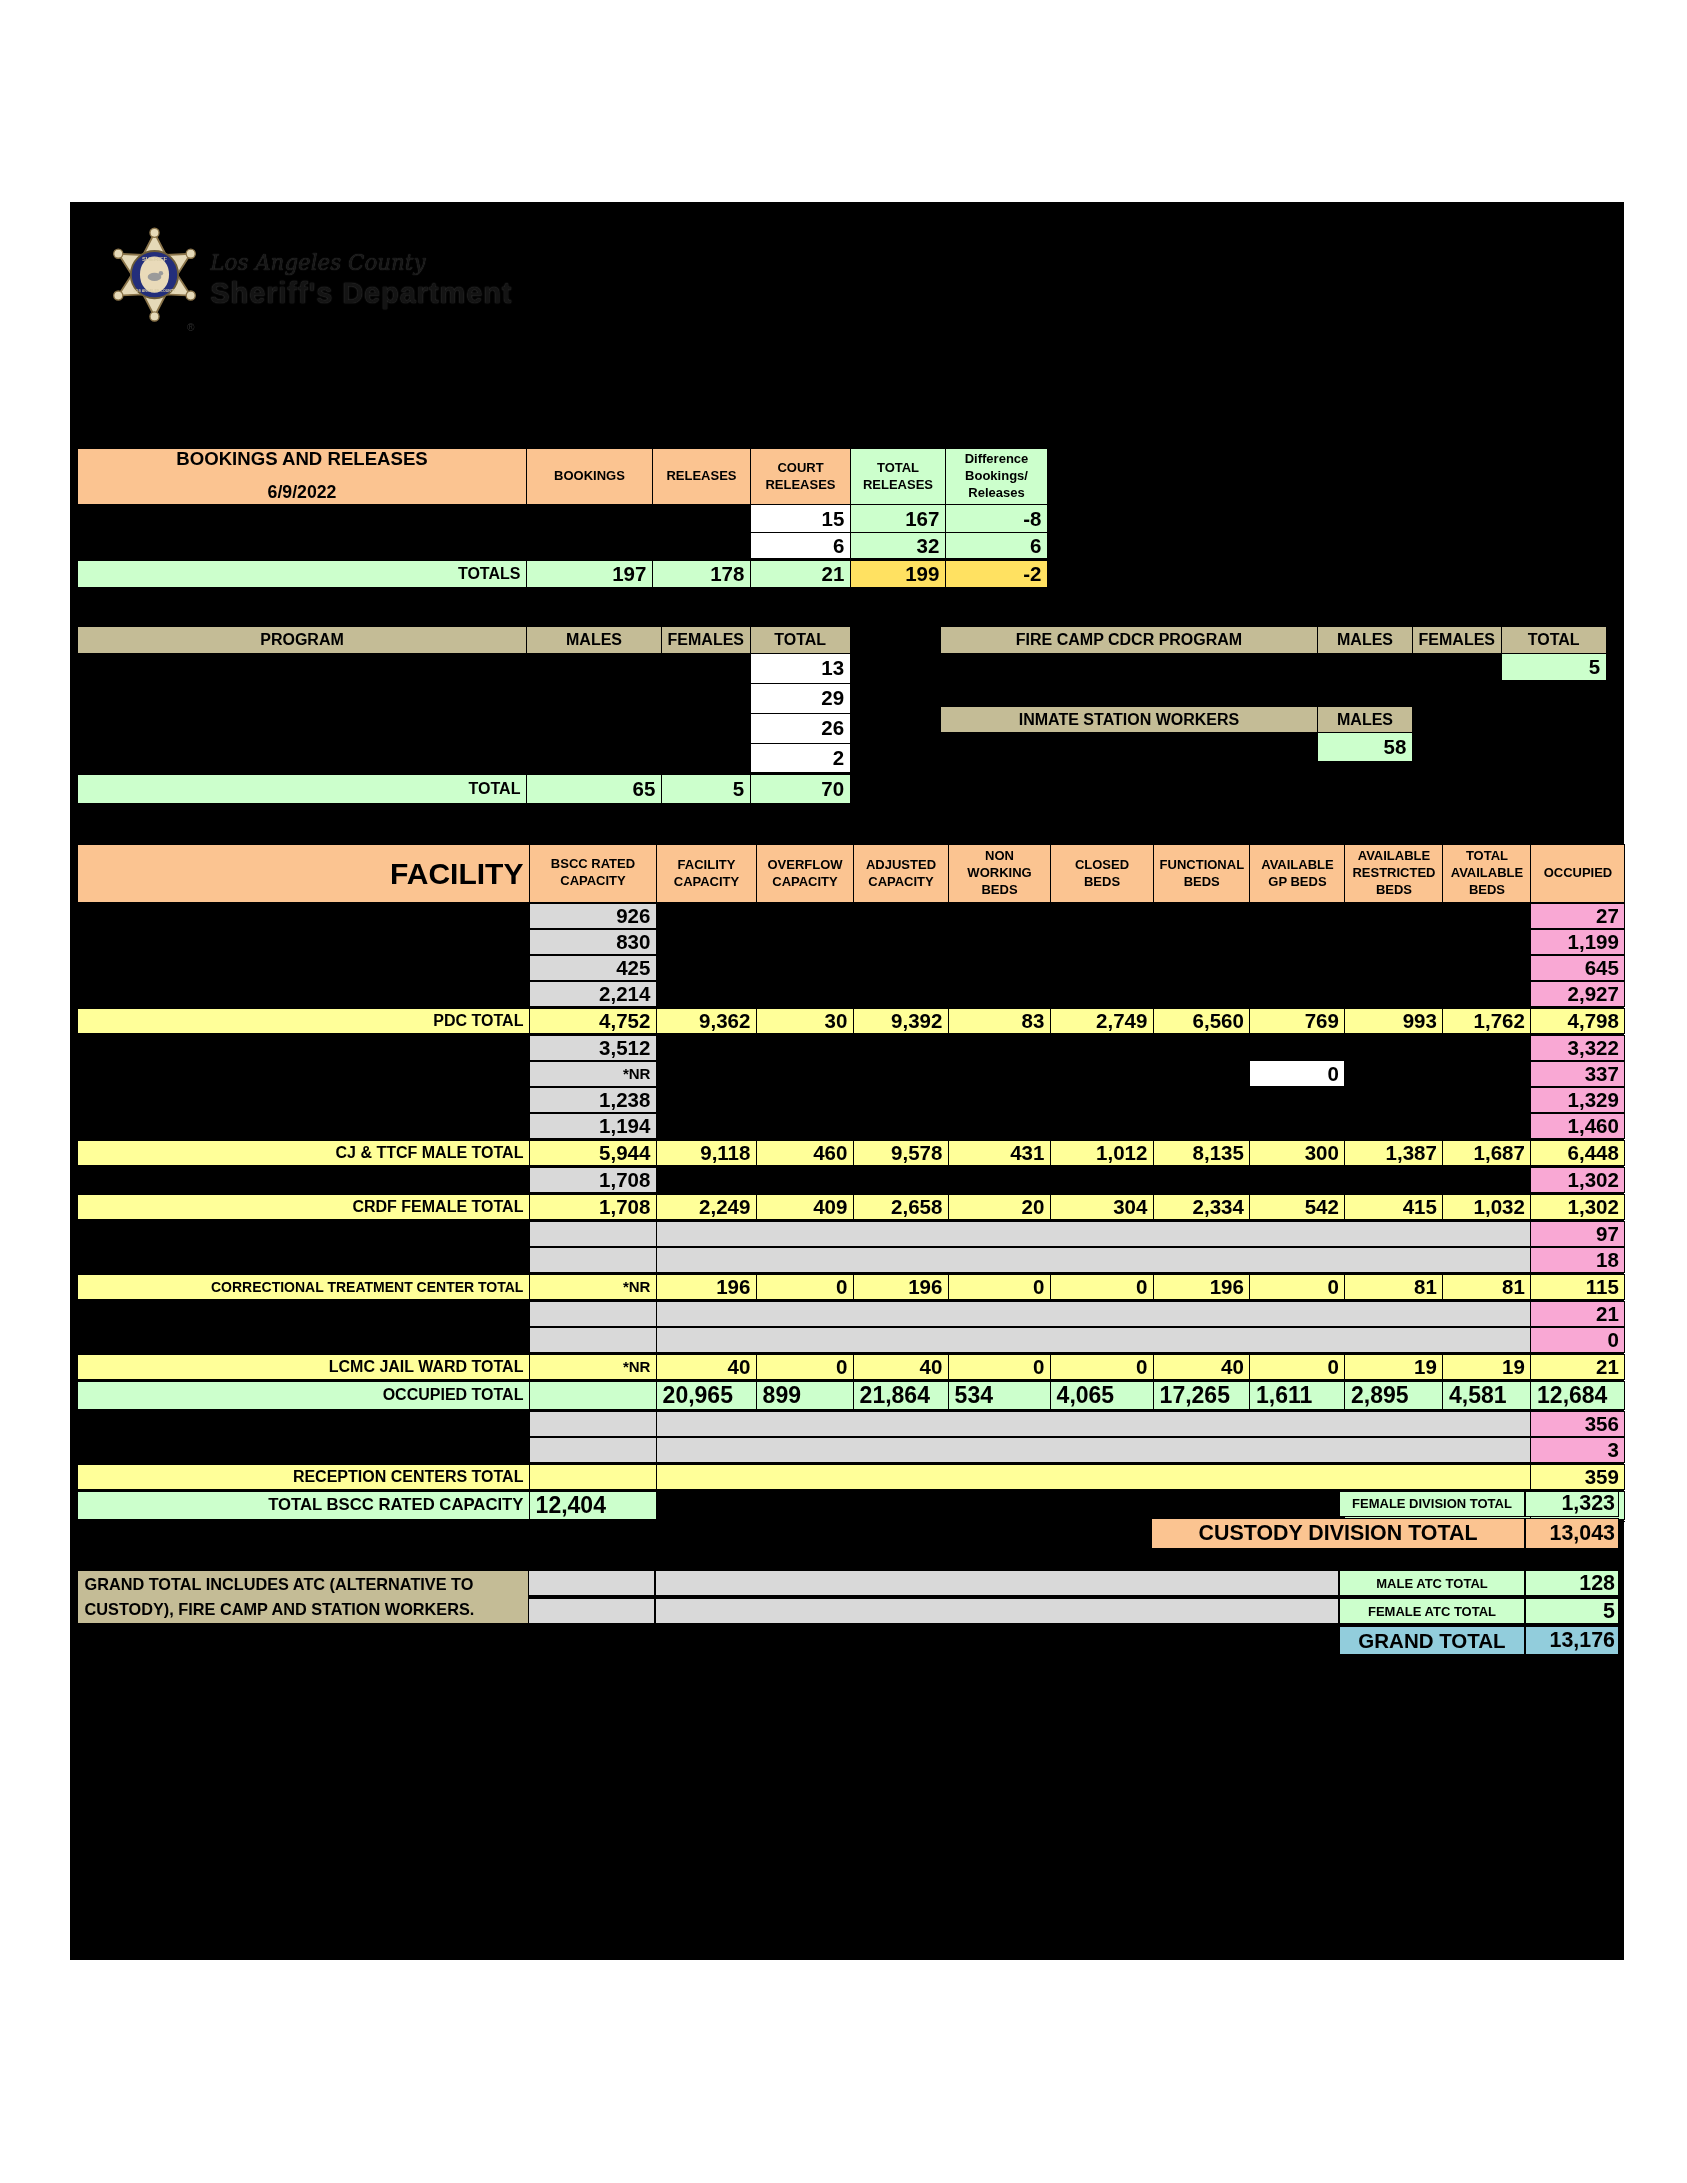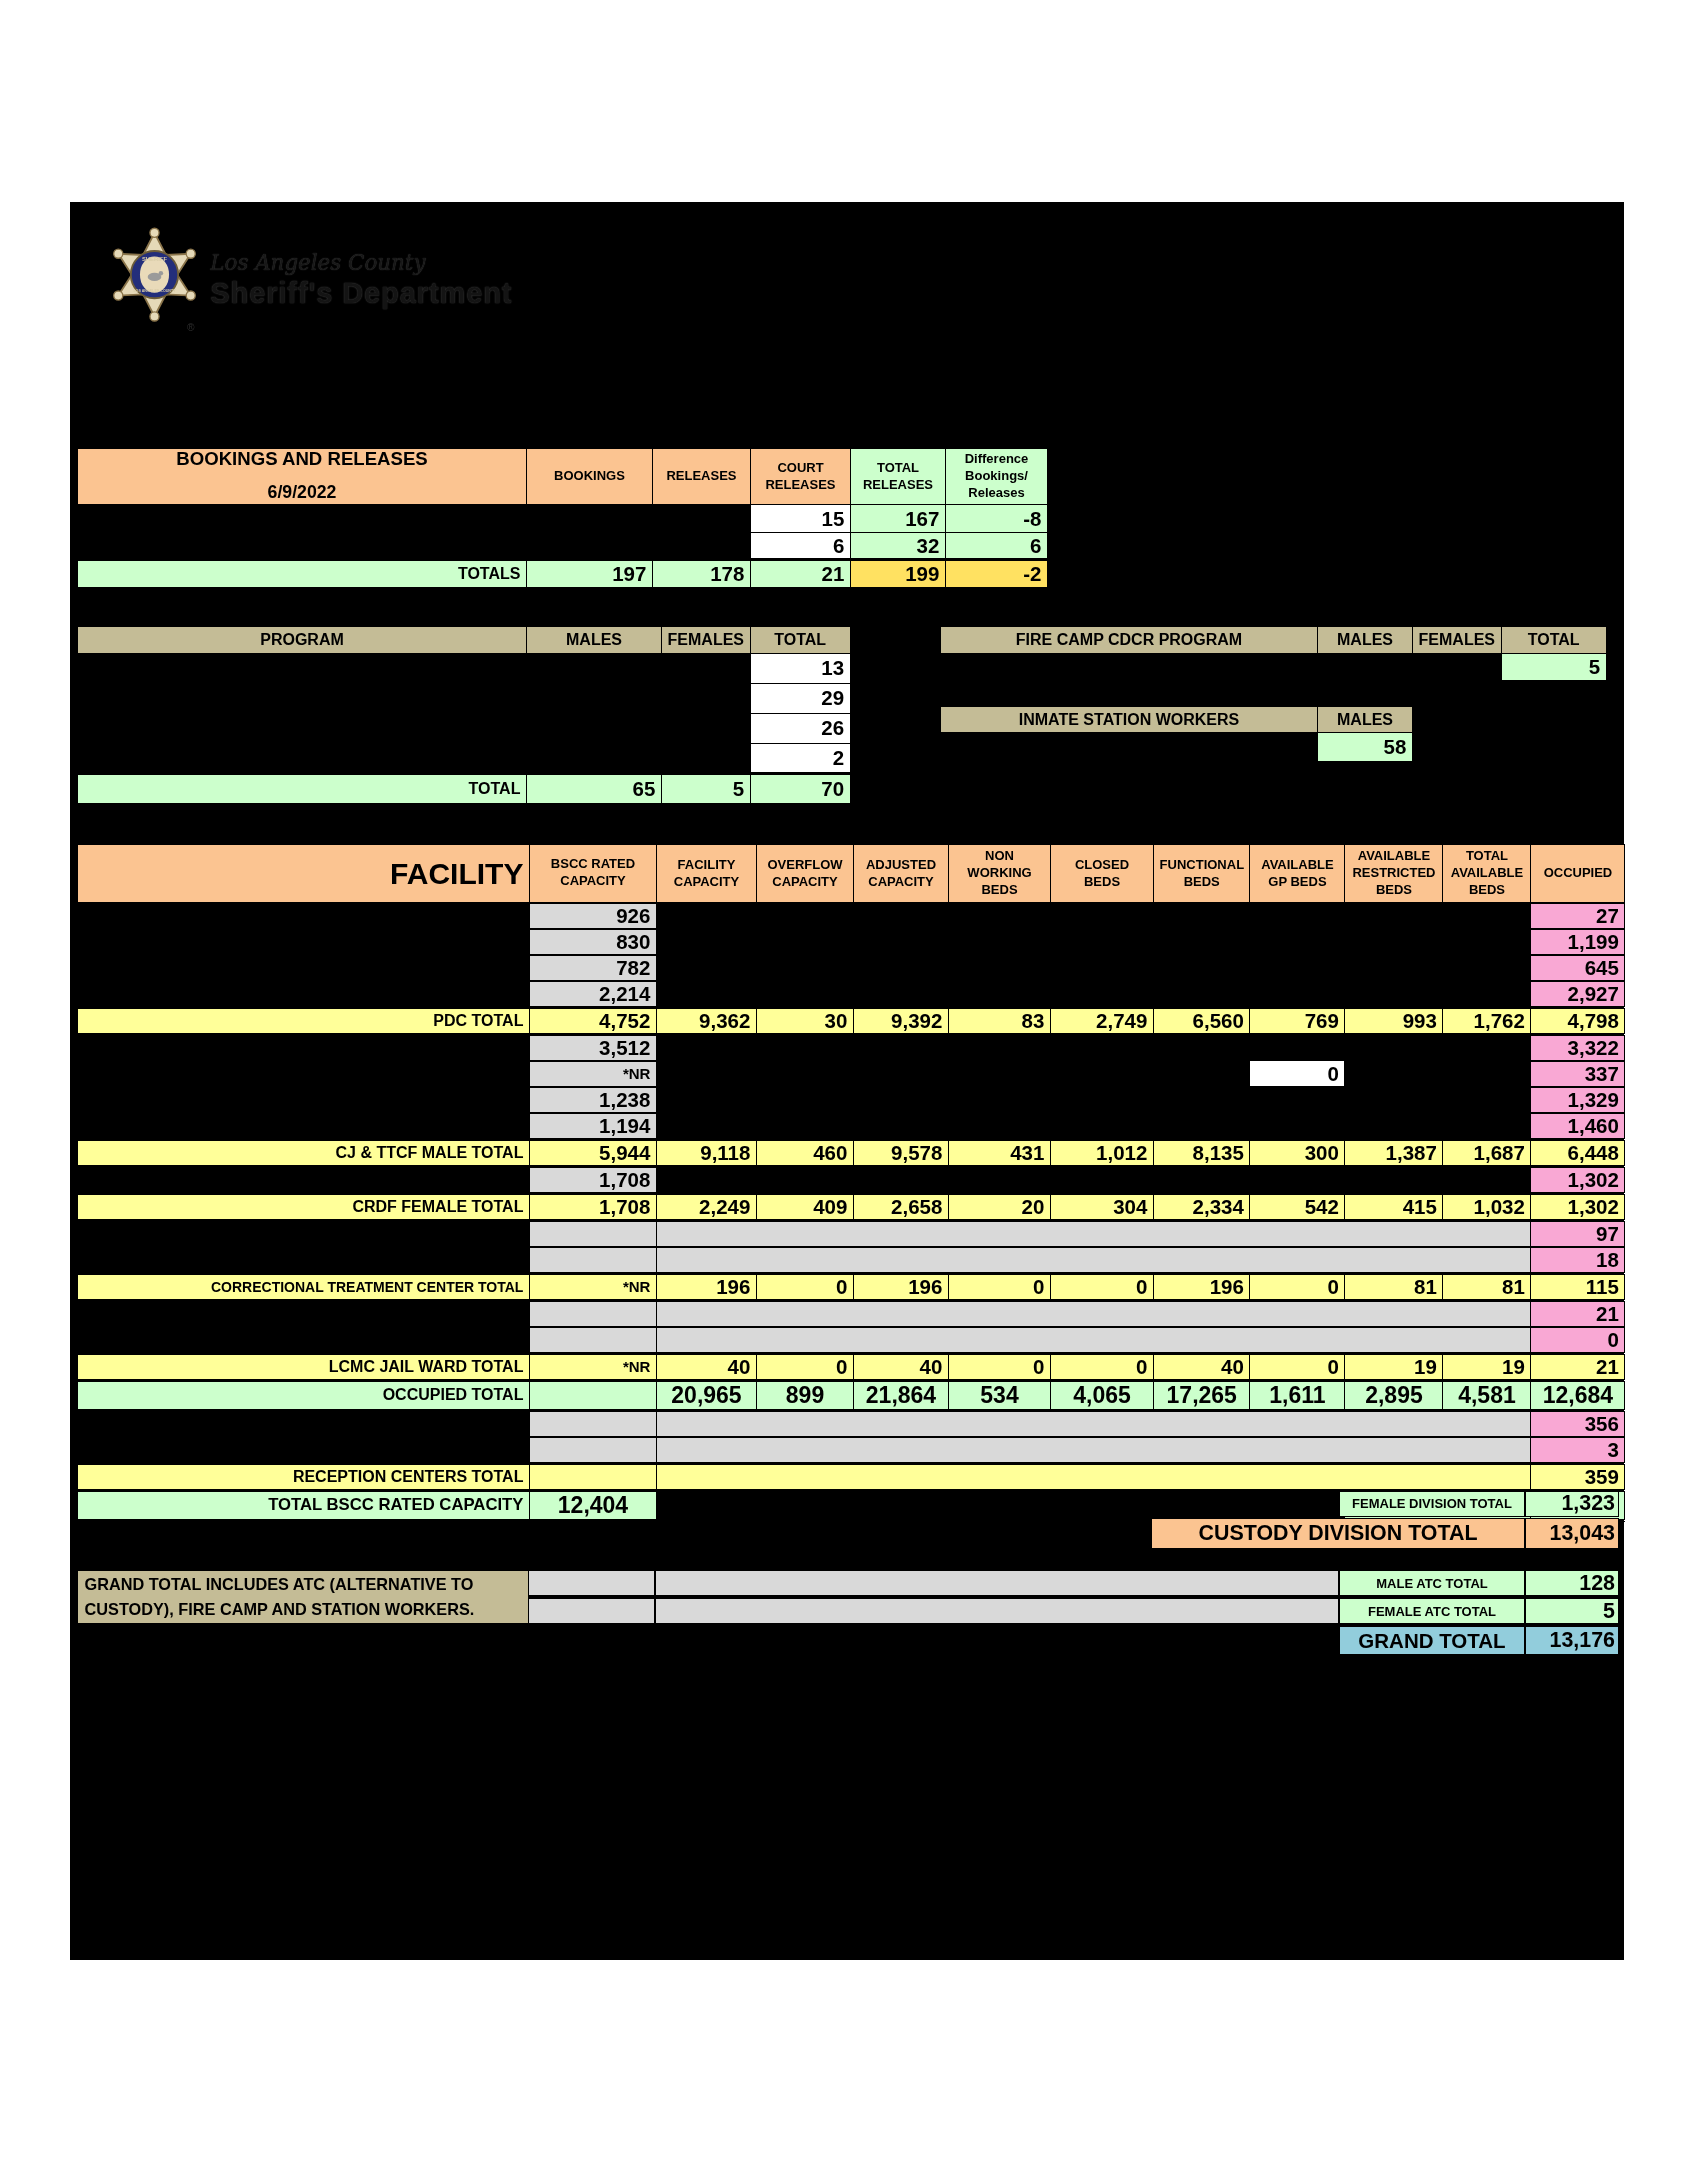--- a/index.html
+++ b/index.html
@@ -18,21 +18,21 @@
   #regmark{left:187px;top:322px;font-size:10.2px;color:#2e2e2e}
 
   
   table{border-collapse:collapse;table-layout:fixed}
   td{border:1.4px solid #000;padding:0 5.6px;font-weight:bold;overflow:hidden;box-sizing:border-box}
   td.blk{border:none;background:transparent}
   .org{background:#FBC491}.grn{background:#CCFFCC}.gld{background:#FFE161}
   .yel{background:#FFFF99}.tan{background:#C4BC96}.gry{background:#D9D9D9}
   .blu{background:#f9a8d4}.wht{background:#ffffff}.blux{background:#92CDDC}
   .num{text-align:right;font-size:20.5px;white-space:nowrap}
-  .bignum{text-align:center;font-size:23px;white-space:nowrap}
+  .bignum{text-align:left;font-size:23px;white-space:nowrap}
   .hdr{text-align:center;font-size:13px;line-height:1.3;white-space:normal;vertical-align:middle}
   .hdr34{text-align:center;font-size:16px;vertical-align:middle}
   .lblr{text-align:right;font-size:16px;white-space:nowrap}
   .nr{font-size:15px}
 
   #bookings{left:77px;top:448px}
   #bookings tr{height:27.4px}
   #bookings tr.h{height:48px}
   #bookings tr.t td{border-top:3.3px double #000}
   #bk-title{font-size:18.6px;line-height:1.1}
@@ -272,21 +272,21 @@
     <td class="blu num">27</td>
   </tr>
   <tr>
     <td class="blk"></td>
     <td class="gry num">830</td>
     <td class="blk" colspan="9"></td>
     <td class="blu num">1,199</td>
   </tr>
   <tr>
     <td class="blk"></td>
-    <td class="gry num">782</td>
+    <td class="gry num">425</td>
     <td class="blk" colspan="9"></td>
     <td class="blu num">645</td>
   </tr>
   <tr>
     <td class="blk"></td>
     <td class="gry num">2,214</td>
     <td class="blk" colspan="9"></td>
     <td class="blu num">2,927</td>
   </tr>
 

